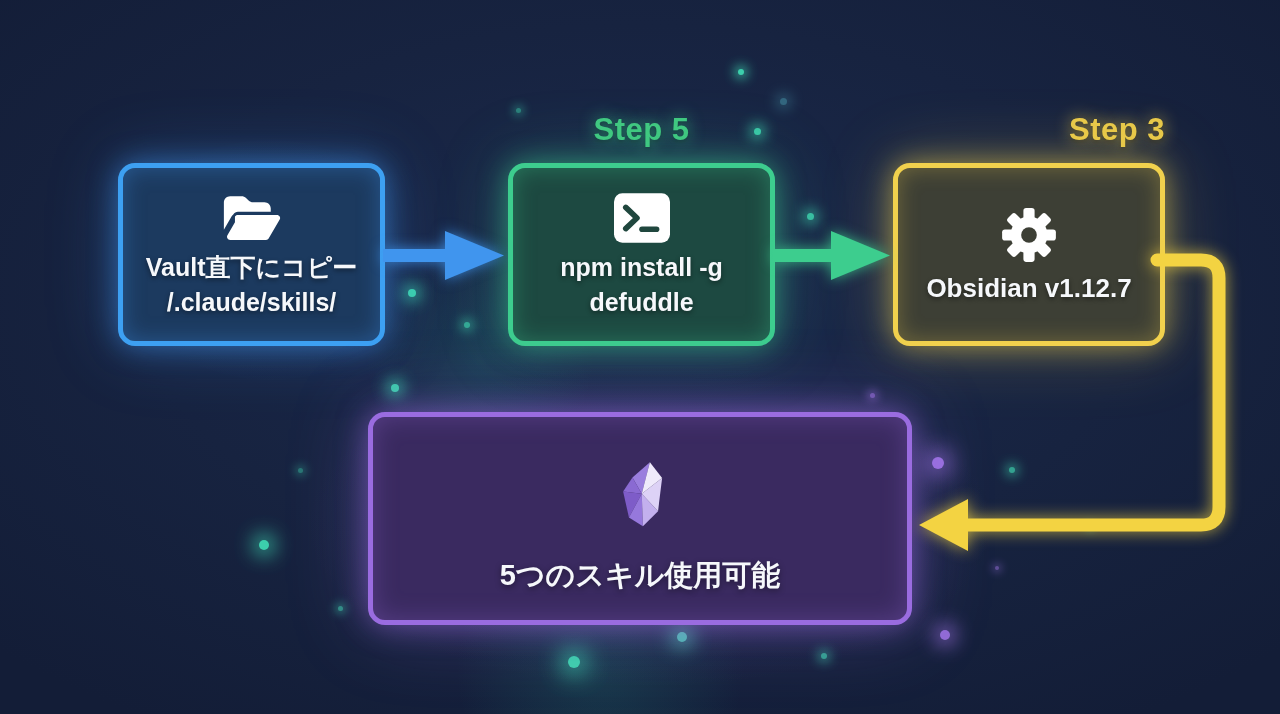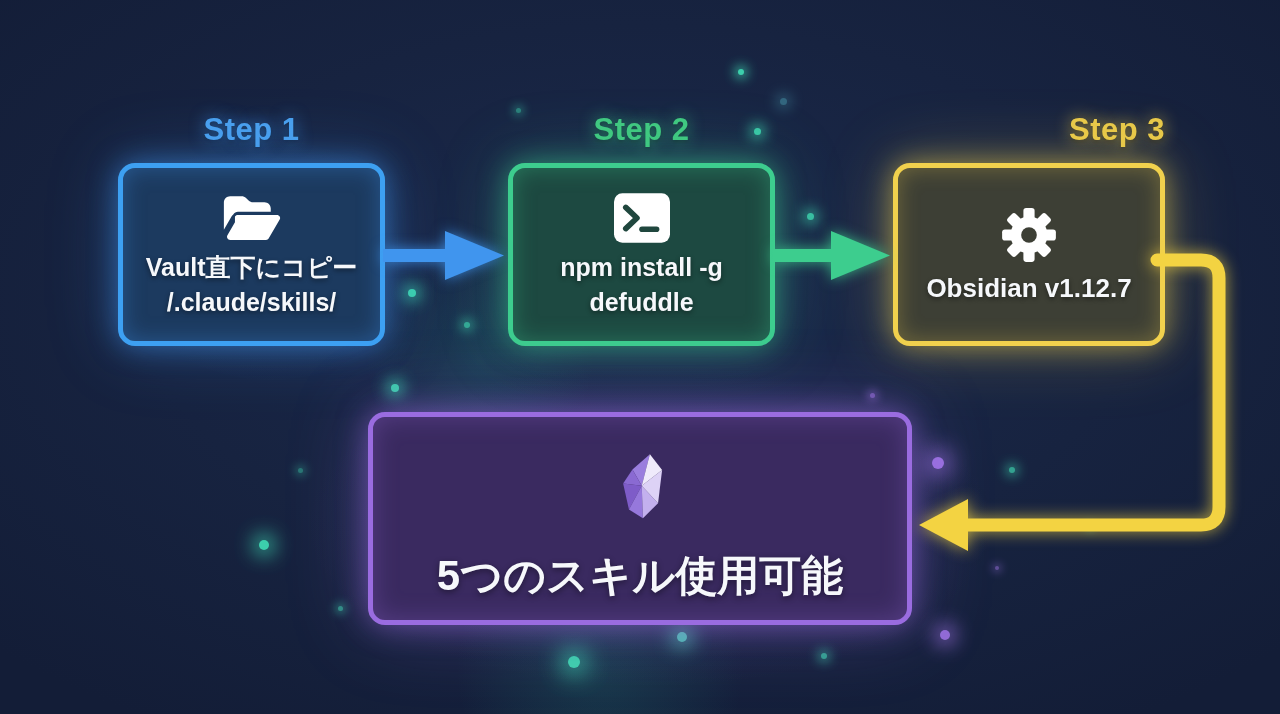--- a/index.html
+++ b/index.html
@@ -32,21 +32,21 @@
   .box-line{color:#f6f8fb;font-size:25px;font-weight:bold;line-height:1.42;text-shadow:0 2px 5px rgba(0,0,0,.45);white-space:nowrap;}
   .b3 .box-line{font-size:26px;}
 
   .icon{display:block;}
 
   .result-box{
     position:absolute;left:368px;top:412px;width:544px;height:213px;border:5px solid;border-radius:17px;box-sizing:border-box;
     display:flex;flex-direction:column;align-items:center;justify-content:center;gap:10px;
     box-shadow:0 0 30px rgba(154,108,224,.55),0 0 80px rgba(154,108,224,.3),inset 0 0 26px rgba(154,108,224,.3);
   }
-  .result-label{color:#f6f8fb;font-size:42px;font-weight:bold;text-shadow:0 2px 6px rgba(0,0,0,.45);white-space:nowrap;}
+  .result-label{color:#f6f8fb;font-size:29px;font-weight:bold;text-shadow:0 2px 6px rgba(0,0,0,.45);white-space:nowrap;}
 
   .arrow{position:absolute;overflow:visible;}
   .a1{left:383px;top:225px;filter:drop-shadow(0 0 7px rgba(64,150,240,.8));}
   .a2{left:768px;top:225px;filter:drop-shadow(0 0 7px rgba(61,205,142,.8));}
   .a3{left:905px;top:240px;filter:drop-shadow(0 0 8px rgba(243,211,66,.75));}
 </style>
 </head>
 <body>
 
 <div class="canvas">
@@ -71,22 +71,21 @@
       <div class="particle" style="left: 821px; top: 653px; width: 6px; height: 6px; background: rgb(63, 217, 178); opacity: 0.7; box-shadow: rgb(63, 217, 178) 0px 0px 12px 3px;"></div>
       <div class="particle" style="left: 1009px; top: 467px; width: 6px; height: 6px; background: rgb(63, 217, 178); opacity: 0.7; box-shadow: rgb(63, 217, 178) 0px 0px 12px 3px;"></div>
       <div class="particle" style="left: 1088px; top: 525px; width: 4px; height: 4px; background: rgb(63, 217, 178); opacity: 0.4; box-shadow: rgb(63, 217, 178) 0px 0px 8px 2px;"></div>
       <div class="particle" style="left: 932px; top: 457px; width: 12px; height: 12px; background: rgb(167, 121, 240); opacity: 0.9; box-shadow: rgb(167, 121, 240) 0px 0px 24px 6px;"></div>
       <div class="particle" style="left: 940px; top: 630px; width: 10px; height: 10px; background: rgb(167, 121, 240); opacity: 0.85; box-shadow: rgb(167, 121, 240) 0px 0px 20px 5px;"></div>
       <div class="particle" style="left: 869.5px; top: 392.5px; width: 5px; height: 5px; background: rgb(167, 121, 240); opacity: 0.6; box-shadow: rgb(167, 121, 240) 0px 0px 10px 2.5px;"></div>
       <div class="particle" style="left: 995px; top: 566px; width: 4px; height: 4px; background: rgb(167, 121, 240); opacity: 0.5; box-shadow: rgb(167, 121, 240) 0px 0px 8px 2px;"></div>
       <div class="particle" style="left: 806.5px; top: 212.5px; width: 7px; height: 7px; background: rgb(63, 217, 178); opacity: 0.85; box-shadow: rgb(63, 217, 178) 0px 0px 14px 3.5px;"></div>
     </div>
 
-  <div class="step-title t1" style="color: rgb(74, 160, 238);">Step 1</div>
-  <div class="step-title t2" style="color: rgb(65, 201, 129);">Step 2</div>
+  <div class="step-title t2" style="color: rgb(65, 201, 129);">Step 5</div>
   <div class="step-title t3" style="color: rgb(232, 201, 74);">Step 3</div>
 
   <div class="step-box b1" style="border-color: rgb(61, 160, 242); background-color: rgb(28, 58, 95);">
     <svg class="icon" width="62" height="50" viewBox="0 0 576 512">
       <path fill="#ffffff" d="M88.7 223.8L0 375.8V96C0 60.7 28.7 32 64 32H181.5c17 0 33.3 6.7 45.3 18.7l26.5 26.5c12 12 28.3 18.7 45.3 18.7H416c35.3 0 64 28.7 64 64v32H144c-19.1 0-36.8 10.2-46.3 26.8l-9 15.3zM113.4 240.9c5.8-10.5 16.1-16.9 27.3-16.9H544c11.5 0 22 6.1 27.7 16.1s5.7 22.2-.1 32.1l-112 192c-5.8 9.9-16.3 15.9-27.7 15.9H64c-11.5 0-22-6.1-27.7-16.1s-5.7-22.2 .1-32.1l77-131.9z"></path>
     </svg>
     <div>
       <div class="box-line">Vault直下にコピー</div>
       <div class="box-line" style="text-align:center">/.claude/skills/</div>
     </div>

